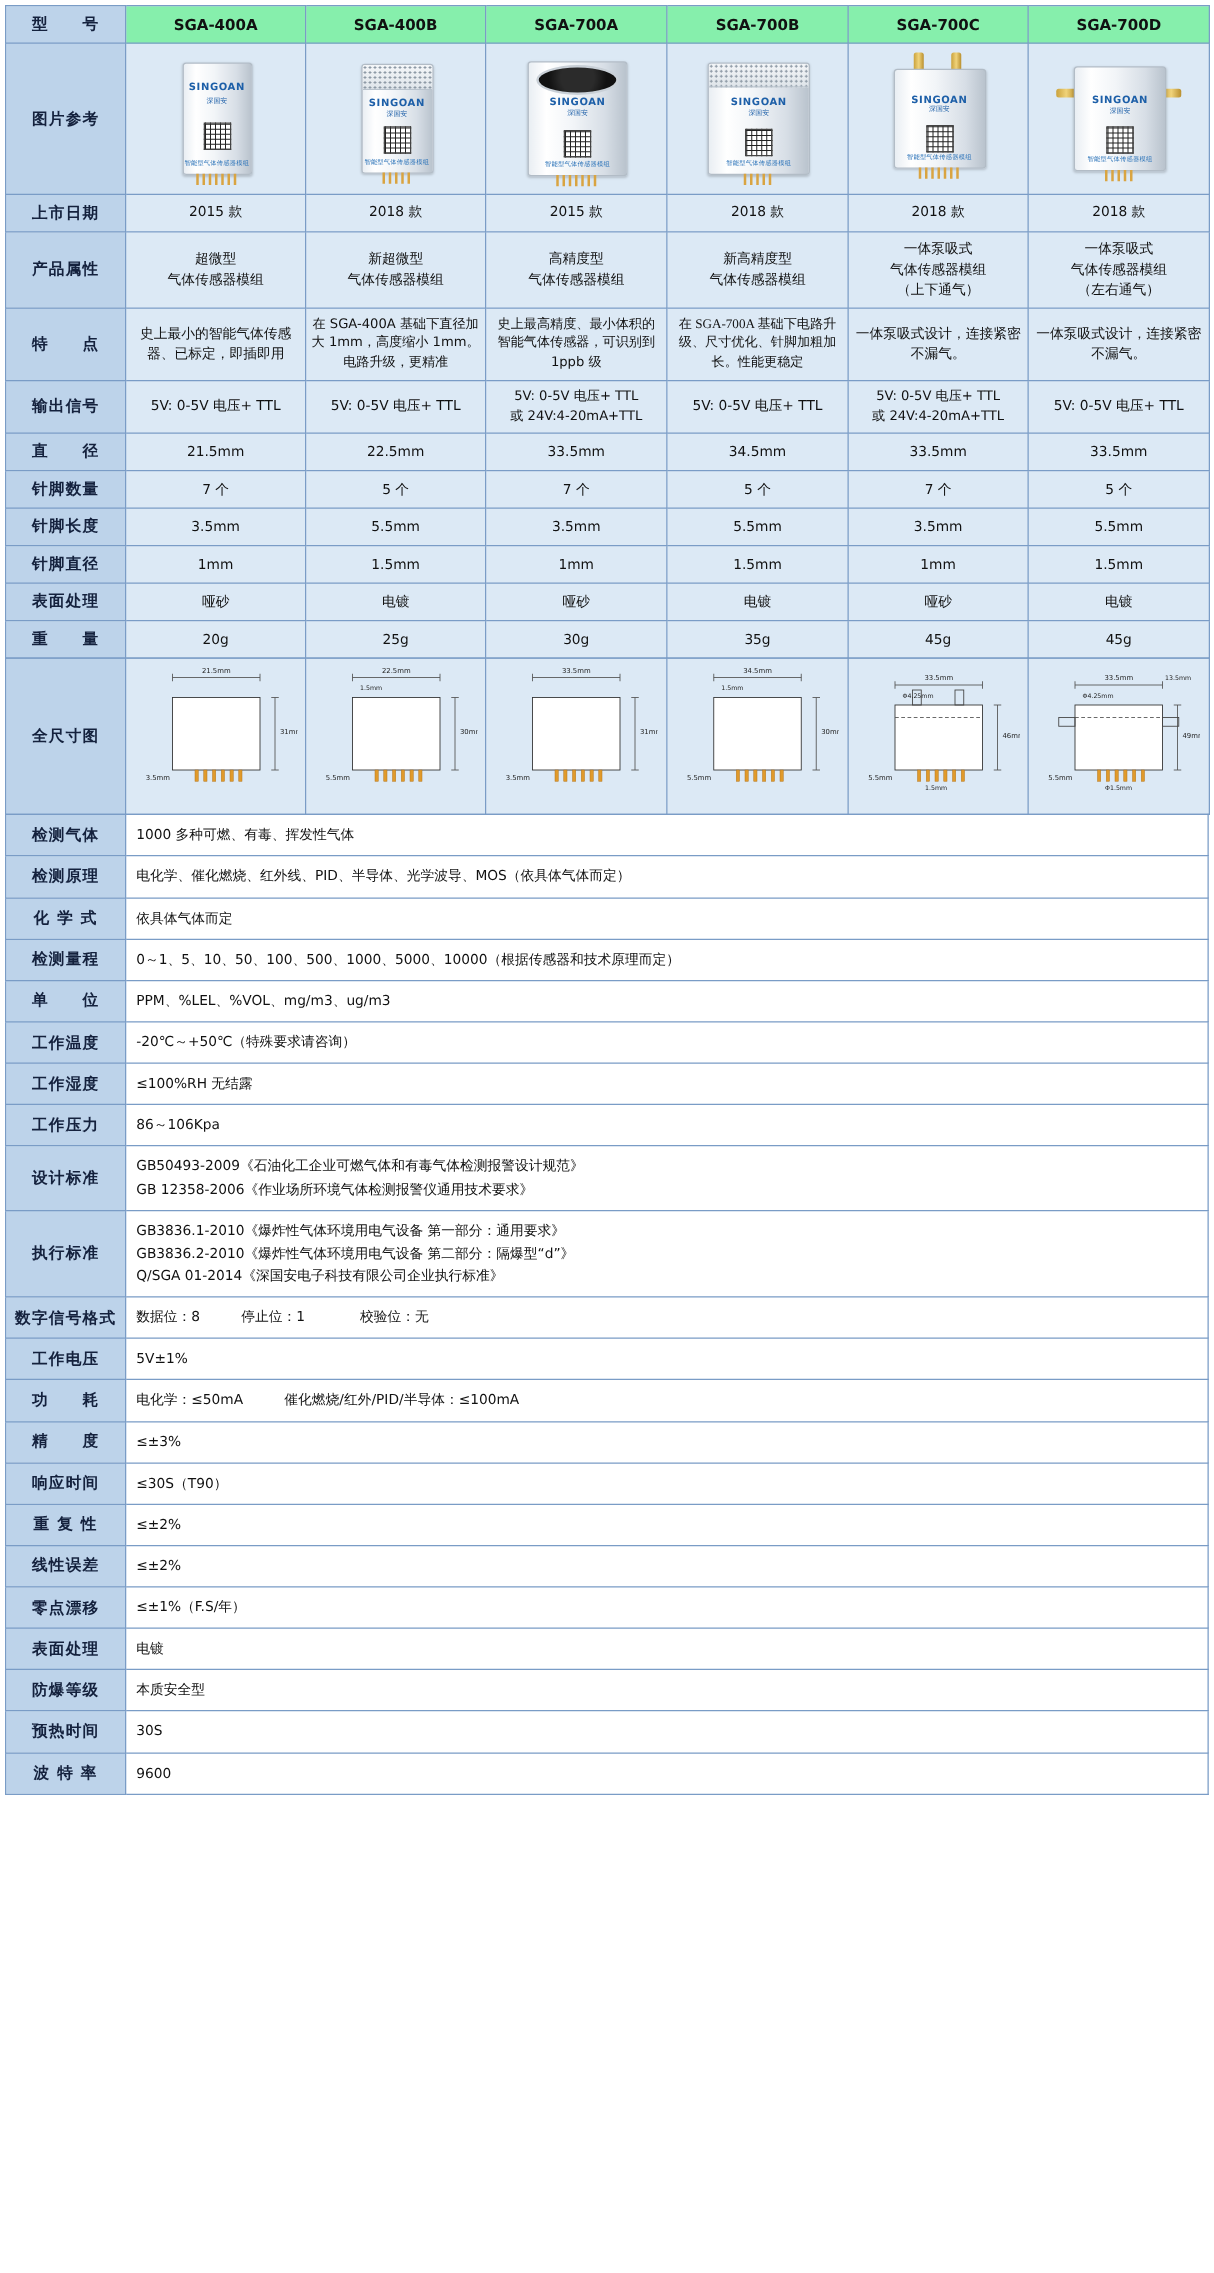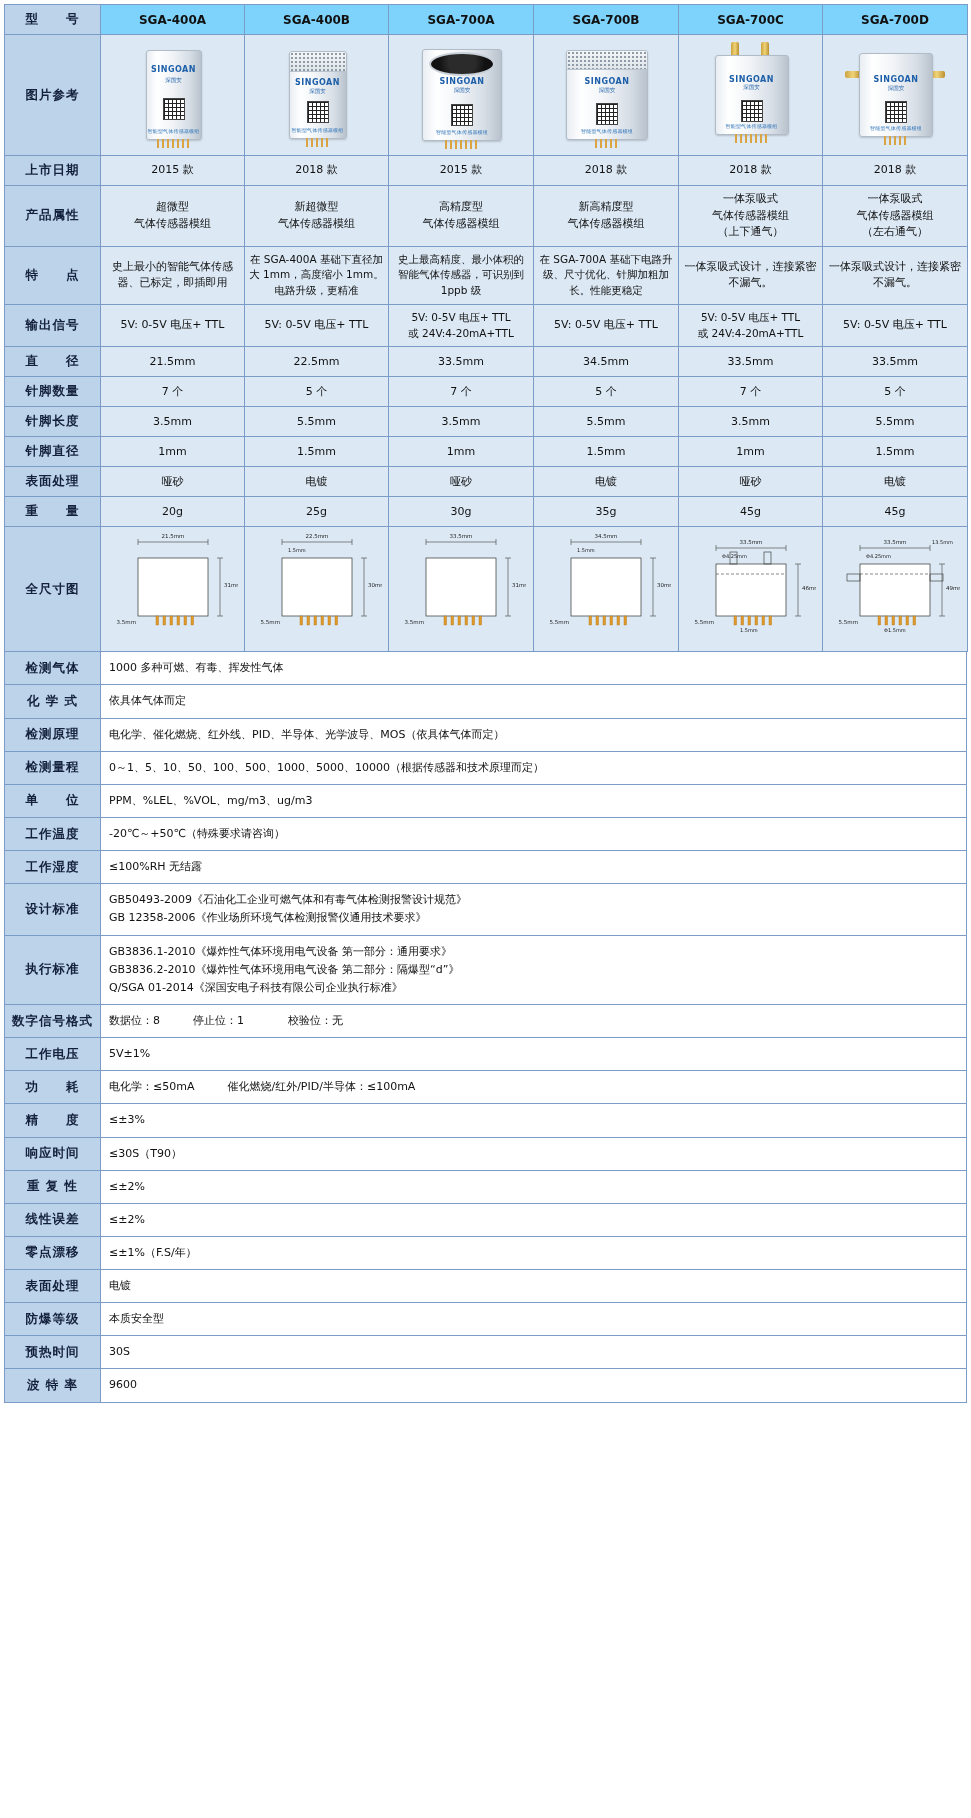--- a/index.html
+++ b/index.html
@@ -25,21 +25,21 @@
   .val{
     background:#dce9f5;
     text-align:center;
     font-size:11px;
     color:#111;
     padding:5px 4px;
     line-height:1.5;
   }
   .val.small{font-size:10.5px;}
   .headrow .lbl{font-size:12.5px;}
-  .headrow .val{font-weight:bold;font-size:12px;background:#7dd3fc;}
+  .headrow .val{font-weight:bold;font-size:12px;background:#86efac;}
   .leftval{
     background:#ffffff;
     text-align:left;
     font-size:11px;
     padding:7px 8px;
     line-height:1.65;
     color:#111;
   }
   .leftval .ln{display:block;}
   
@@ -320,21 +320,21 @@
           <td class="val">
             <span class="ln" style="display: block;">史上最小的智能气体传感器、已标定，即插即用</span>
           </td>
           <td class="val small">
             <span class="ln" style="display: block;">在 SGA-400A 基础下直径加大 1mm，高度缩小 1mm。电路升级，更精准</span>
           </td>
           <td class="val small">
             <span class="ln" style="display: block;">史上最高精度、最小体积的智能气体传感器，可识别到 1ppb 级</span>
           </td>
           <td class="val small">
-            <span class="ln" style="display: block;">在 SGA-700A 基础下电路升级、尺寸优化、针脚加粗加长。性能更稳定</span>
+            <span class="ln" style="display: block; font-family: Liberation Serif, serif;">在 SGA-700A 基础下电路升级、尺寸优化、针脚加粗加长。性能更稳定</span>
           </td>
           <td class="val">
             <span class="ln" style="display: block;">一体泵吸式设计，连接紧密不漏气。</span>
           </td>
           <td class="val">
             <span class="ln" style="display: block;">一体泵吸式设计，连接紧密不漏气。</span>
           </td>
         </tr>
         <tr>
           <td class="lbl">输出信号</td>
@@ -669,32 +669,32 @@
         <col>
     </colgroup>
     <tbody id="spec-rows">
         <tr>
           <td class="lbl">检测气体</td>
           <td class="leftval">
             <span class="ln">1000 多种可燃、有毒、挥发性气体</span>
           </td>
         </tr>
         <tr>
+          <td class="lbl">检测原理</td>
+          <td class="leftval">
+            <span class="ln">电化学、催化燃烧、红外线、PID、半导体、光学波导、MOS（依具体气体而定）</span>
+          </td>
+        </tr>
+        <tr>
           <td class="lbl">化 学 式</td>
           <td class="leftval">
             <span class="ln">依具体气体而定</span>
           </td>
         </tr>
         <tr>
-          <td class="lbl">检测原理</td>
-          <td class="leftval">
-            <span class="ln">电化学、催化燃烧、红外线、PID、半导体、光学波导、MOS（依具体气体而定）</span>
-          </td>
-        </tr>
-        <tr>
           <td class="lbl">检测量程</td>
           <td class="leftval">
             <span class="ln">0～1、5、10、50、100、500、1000、5000、10000（根据传感器和技术原理而定）</span>
           </td>
         </tr>
         <tr>
           <td class="lbl">单　　位</td>
           <td class="leftval">
             <span class="ln">PPM、%LEL、%VOL、mg/m3、ug/m3</span>
           </td>
@@ -702,20 +702,26 @@
         <tr>
           <td class="lbl">工作温度</td>
           <td class="leftval">
             <span class="ln">-20℃～+50℃（特殊要求请咨询）</span>
           </td>
         </tr>
         <tr>
           <td class="lbl">工作湿度</td>
           <td class="leftval">
             <span class="ln">≤100%RH 无结露</span>
+          </td>
+        </tr>
+        <tr>
+          <td class="lbl">工作压力</td>
+          <td class="leftval">
+            <span class="ln">86～106Kpa</span>
           </td>
         </tr>
         <tr>
           <td class="lbl">设计标准</td>
           <td class="leftval">
             <span class="ln">GB50493-2009《石油化工企业可燃气体和有毒气体检测报警设计规范》</span>
             <span class="ln">GB 12358-2006《作业场所环境气体检测报警仪通用技术要求》</span>
           </td>
         </tr>
         <tr>

